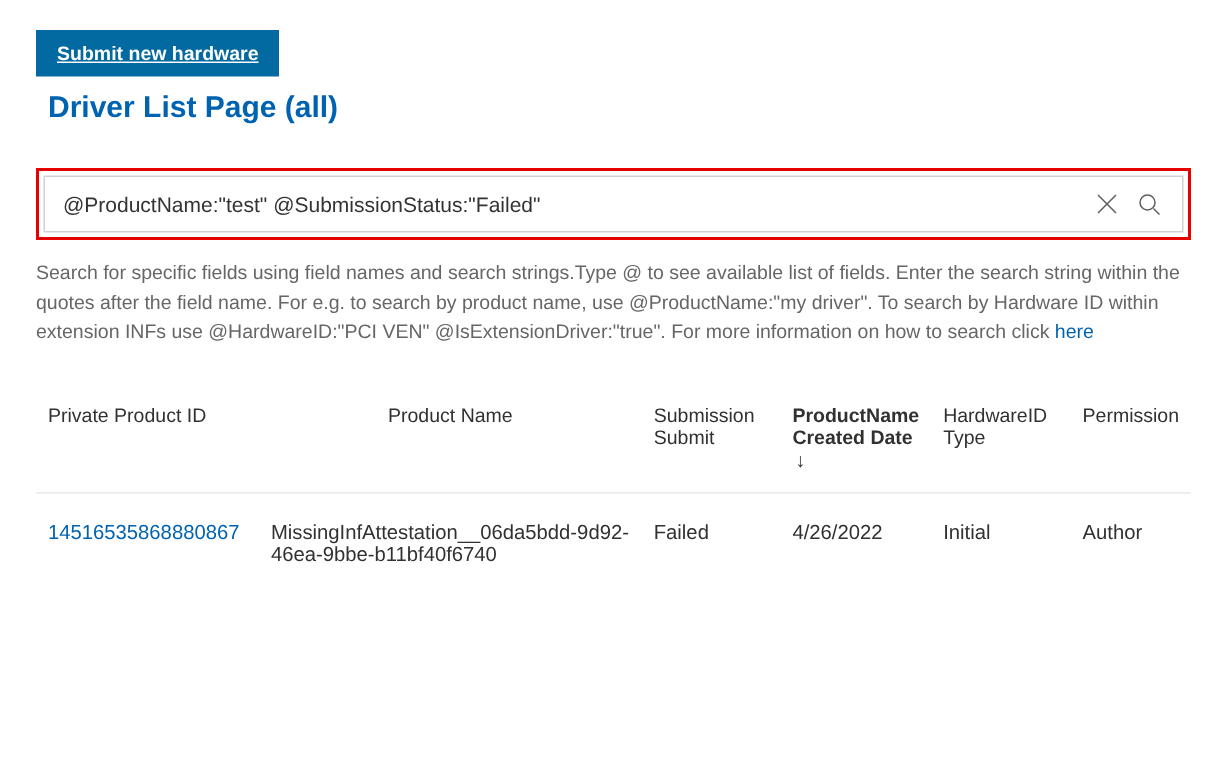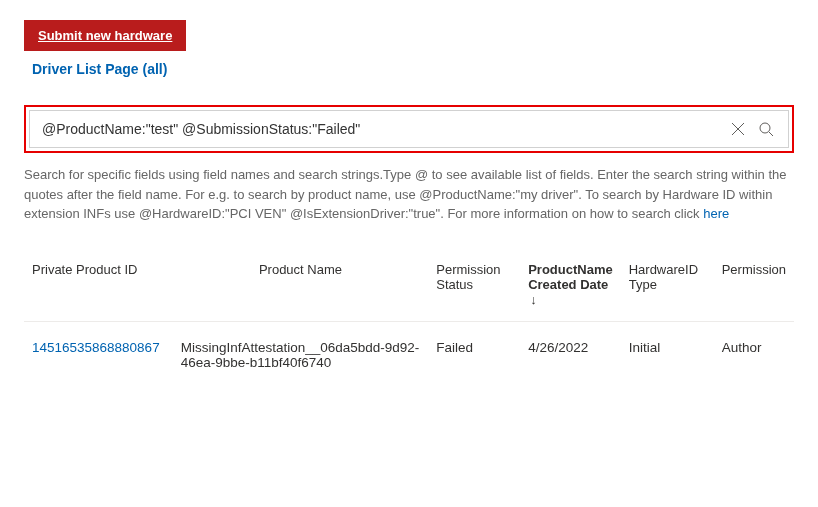--- a/index.html
+++ b/index.html
@@ -1,22 +1,22 @@
 <!DOCTYPE html>
 <html><head>
   <meta charset="utf-8">
   <style>
     * { box-sizing: border-box; margin: 0; padding: 0; }
     body { font-family: "Segoe UI", Arial, sans-serif; font-size: 13px; color: #323130; background: #fff; width: 818px; }
     .container { padding: 20px 24px; }
     
     .top-actions { display: flex; align-items: center; gap: 24px; margin-bottom: 10px; }
-    .btn-primary { background: #b91c1c; color: #fff; padding: 8px 14px; text-decoration: underline; font-weight: 600; font-size: 13px; cursor: pointer; border: none; }
+    .btn-primary { background: #0369a1; color: #fff; padding: 8px 14px; text-decoration: underline; font-weight: 600; font-size: 13px; cursor: pointer; border: none; }
     .link { color: #0063B1; font-size: 14px; font-weight: 600; cursor: pointer; }
-    .link-sub { color: #0063B1; font-size: 14px; font-weight: 600; cursor: pointer; padding-left: 8px; margin-bottom: 28px; display: inline-block; text-align: center; }
+    .link-sub { color: #0063B1; font-size: 20px; font-weight: 600; cursor: pointer; padding-left: 8px; margin-bottom: 28px; display: inline-block; text-align: center; }
     
     .search-wrapper { border: 2px solid #e60000; padding: 3px; margin-bottom: 12px; }
     .search-box { display: flex; align-items: center; border: 1px solid #d1d1d1; height: 38px; padding: 0 8px; }
     .search-input { flex: 1; border: none; outline: none; font-size: 14px; color: #333; padding: 6px 4px; background: transparent; }
     .icon-btn { width: 28px; height: 28px; display: flex; align-items: center; justify-content: center; cursor: pointer; color: #605e5c; }
     .icon-btn svg { width: 16px; height: 16px; stroke: currentColor; fill: none; stroke-width: 1; }
     
     .help-text { color: #666; font-size: 13px; line-height: 1.5; margin-bottom: 28px; }
     .help-text .here-link { color: #0063B1; cursor: pointer; }
     
@@ -63,21 +63,21 @@
 
   <p class="help-text">
     <span>Search for specific fields using field names and search strings.Type @ to see available list of fields. Enter the search string within the quotes after the field name. For e.g. to search by product name, use @ProductName:"my driver". To search by Hardware ID within extension INFs use @HardwareID:"PCI VEN" @IsExtensionDriver:"true". For more information on how to search click </span><span class="here-link">here</span>
   </p>
 
   <table>
     <thead>
       <tr>
         <th class="col-id">Private Product ID</th>
         <th class="col-name">Product Name</th>
-        <th class="col-status">Permission Status</th>
+        <th class="col-status">Submission Submit</th>
         <th class="col-date sorted">
           <span>ProductName Created Date</span>
           <span class="sort-arrow">↓</span>
         </th>
         <th class="col-type">HardwareID Type</th>
         <th class="col-perm">Permission</th>
       </tr>
     </thead>
     <tbody>
       <tr>

